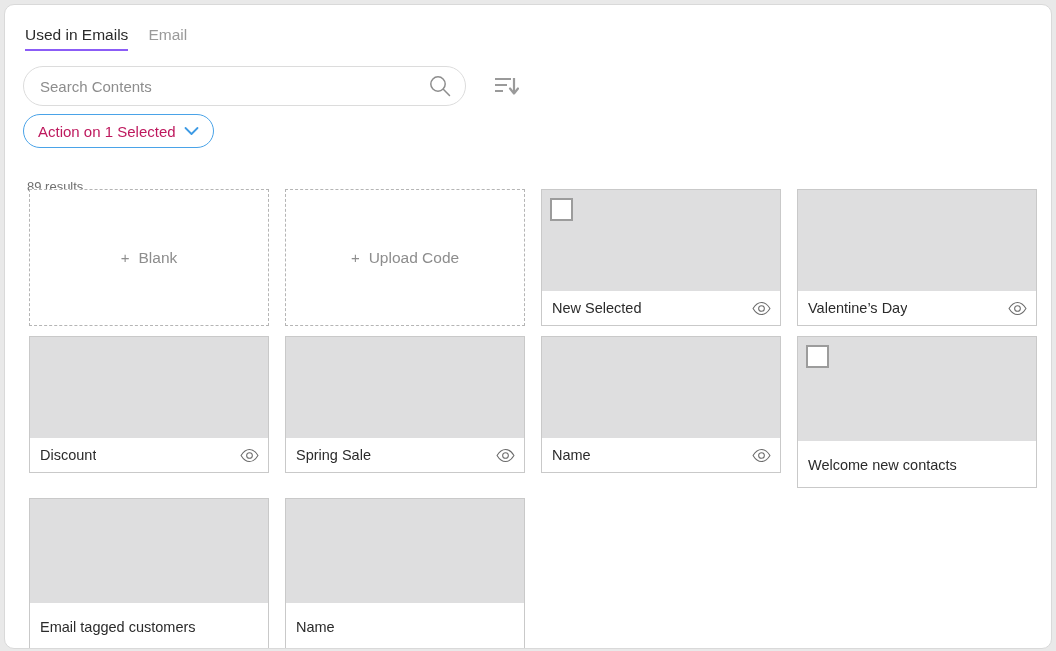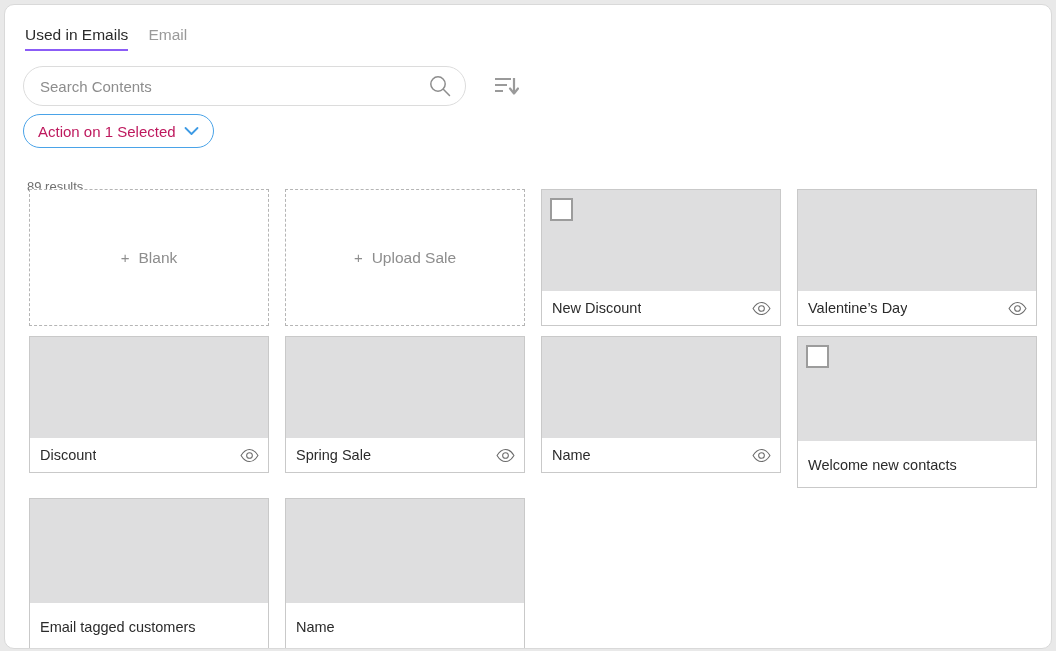--- a/index.html
+++ b/index.html
@@ -231,28 +231,28 @@
 
   <div class="results-count">89 results</div>
 
   <div class="grid" id="grid">
       <div class="card placeholder">
         <span class="plus">+</span>
         <span>Blank</span>
       </div>
       <div class="card placeholder">
         <span class="plus">+</span>
-        <span>Upload Sale</span>
+        <span>Upload Code</span>
       </div>
       <div class="card tile">
         <div class="thumb">
           <div class="card-check"></div>
         </div>
         <div class="card-footer">
-          <div class="card-title">New Discount</div>
+          <div class="card-title">New Selected</div>
           <svg class="eye-icon" viewBox="0 0 22 16">
             <path d="M1.2 8 C4.5 2.6 8 1 11 1 C14 1 17.5 2.6 20.8 8 C17.5 13.4 14 15 11 15 C8 15 4.5 13.4 1.2 8 Z" fill="none" stroke="#6b6b6b" stroke-width="1.2"></path>
             <circle cx="11" cy="8" r="3.3" fill="none" stroke="#6b6b6b" stroke-width="1.2"></circle>
           </svg>
         </div>
       </div>
       <div class="card tile">
         <div class="thumb"></div>
         <div class="card-footer">
           <div class="card-title">Valentine’s Day</div>

